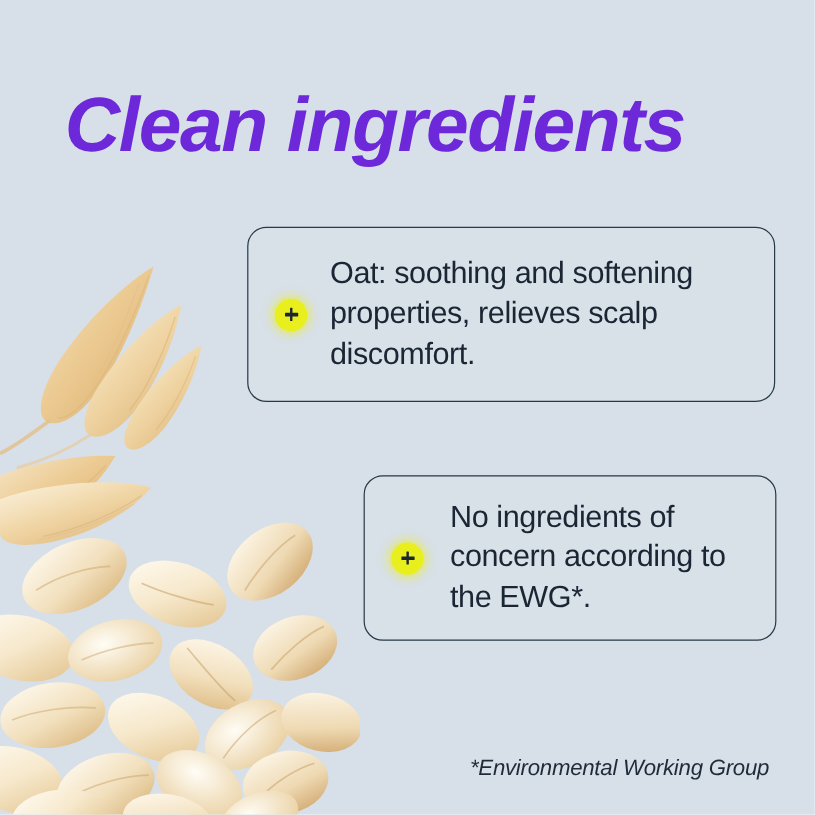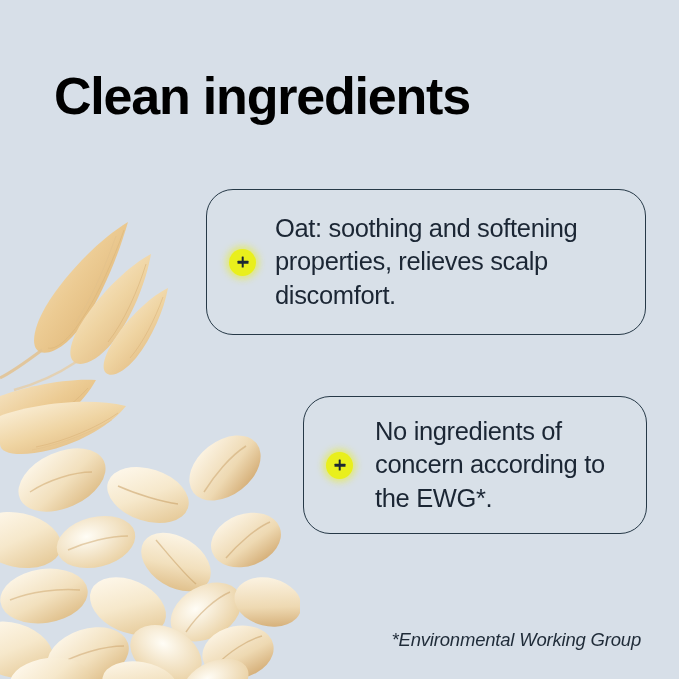--- a/index.html
+++ b/index.html
@@ -19,34 +19,35 @@
     height: 679px;
     background: #d7dfe8;
     overflow: hidden;
   }
 
   
   #page-title {
     position: absolute;
     left: 54px;
     top: 32px;
-    font-size: 52px;
+    font-size: 64px;
     line-height: 58px;
     font-weight: bold;
     letter-spacing: -1.2px;
-    color: #000000;
+    color: #6d28d9;
     white-space: nowrap;
+    font-style: italic;
   }
 
   
   .card {
     position: absolute;
     box-sizing: border-box;
     border: 1.3px solid #263947;
-    border-radius: 27px;
+    border-radius: 16px;
     background: rgba(255,255,255,0.04);
     display: flex;
     align-items: center;
   }
   #card-oat {
     left: 206px;
     top: 189px;
     width: 440px;
     height: 146px;
   }

